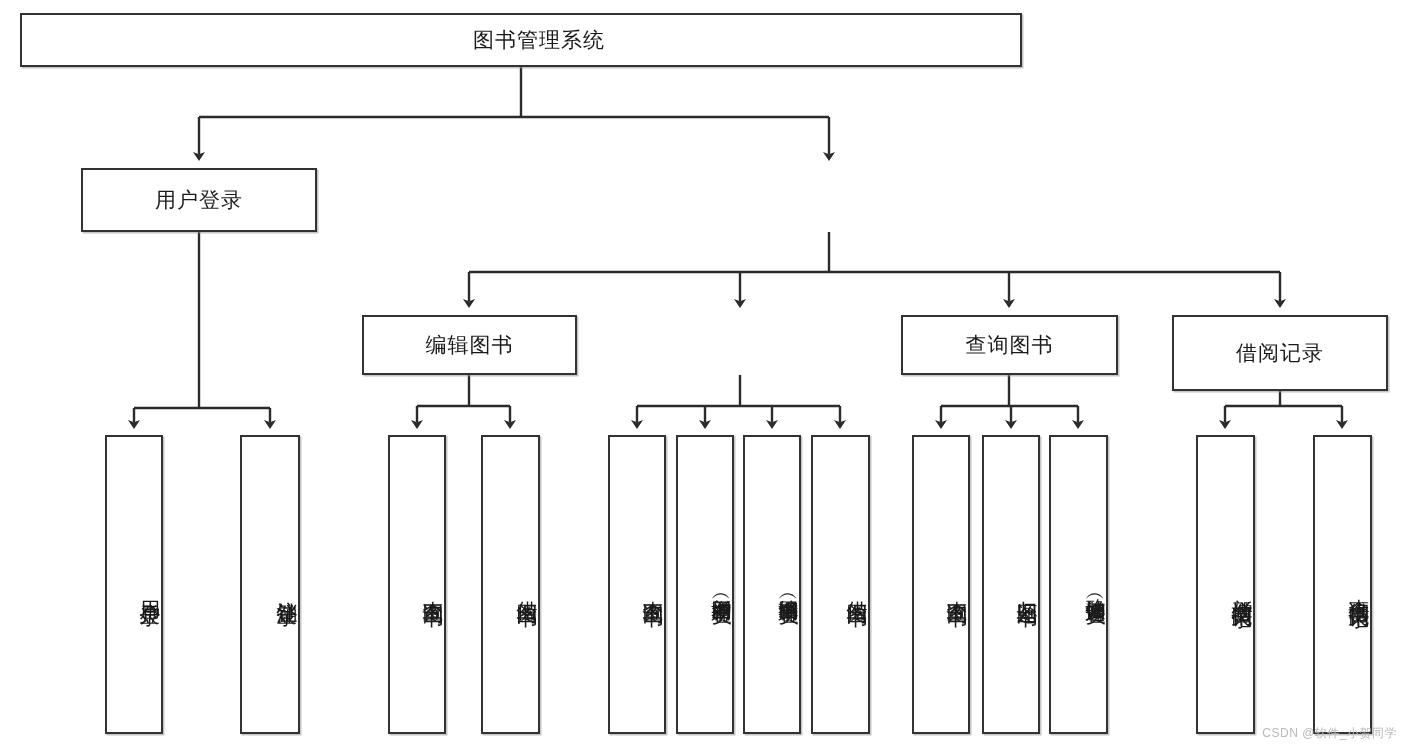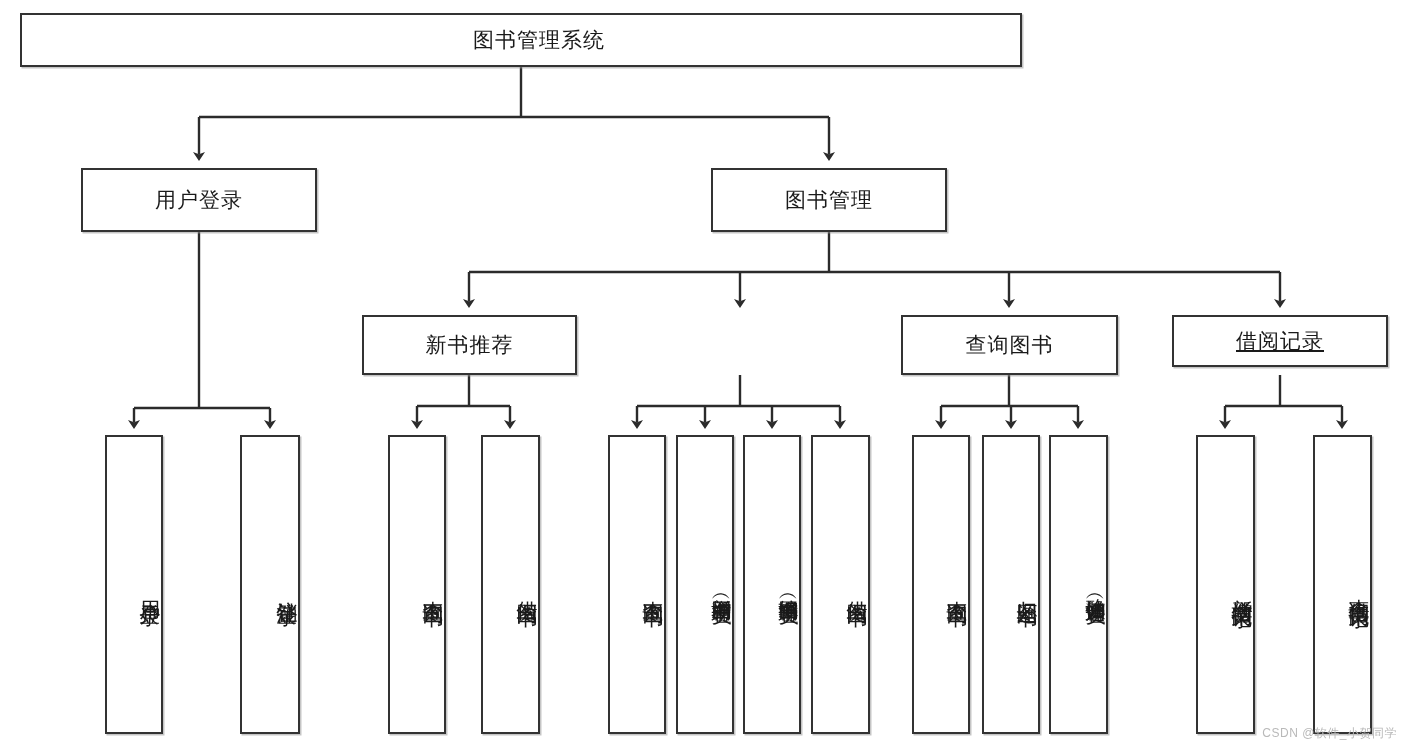--- a/index.html
+++ b/index.html
@@ -119,31 +119,28 @@
     </g>
   </svg>
 
   <div class="node horizontal" style="left:20px; top:13px; width:1002px; height:54px;padding-left:36px;">
     <span>图书管理系统</span>
   </div>
 
   <div class="node horizontal" style="left:81px; top:168px; width:236px; height:64px;">
     <span>用户登录</span>
   </div>
-  <div class="node horizontal" style="left:711px; top:168px; width:236px; height:64px;">
-    <span>图书管理</span>
-  </div>
 
   <div class="node horizontal" style="left:362px; top:315px; width:215px; height:60px;">
-    <span>新书推荐</span>
+    <span>编辑图书</span>
   </div>
   <div class="node horizontal" style="left:901px; top:315px; width:217px; height:60px;">
     <span>查询图书</span>
   </div>
-  <div class="node horizontal" style="left:1172px; top:315px; width:216px; height:52px;text-decoration:underline;">
+  <div class="node horizontal" style="left:1172px; top:315px; width:216px; height:76px;">
     <span>借阅记录</span>
   </div>
 
   <div class="node vertical" style="left:105px; top:435px; width:58px; height:299px;">
     <span>用户登录</span>
   </div>
   <div class="node vertical" style="left:240px; top:435px; width:60px; height:299px;">
     <span>注销登录</span>
   </div>
   <div class="node vertical" style="left:388px; top:435px; width:58px; height:299px;">

